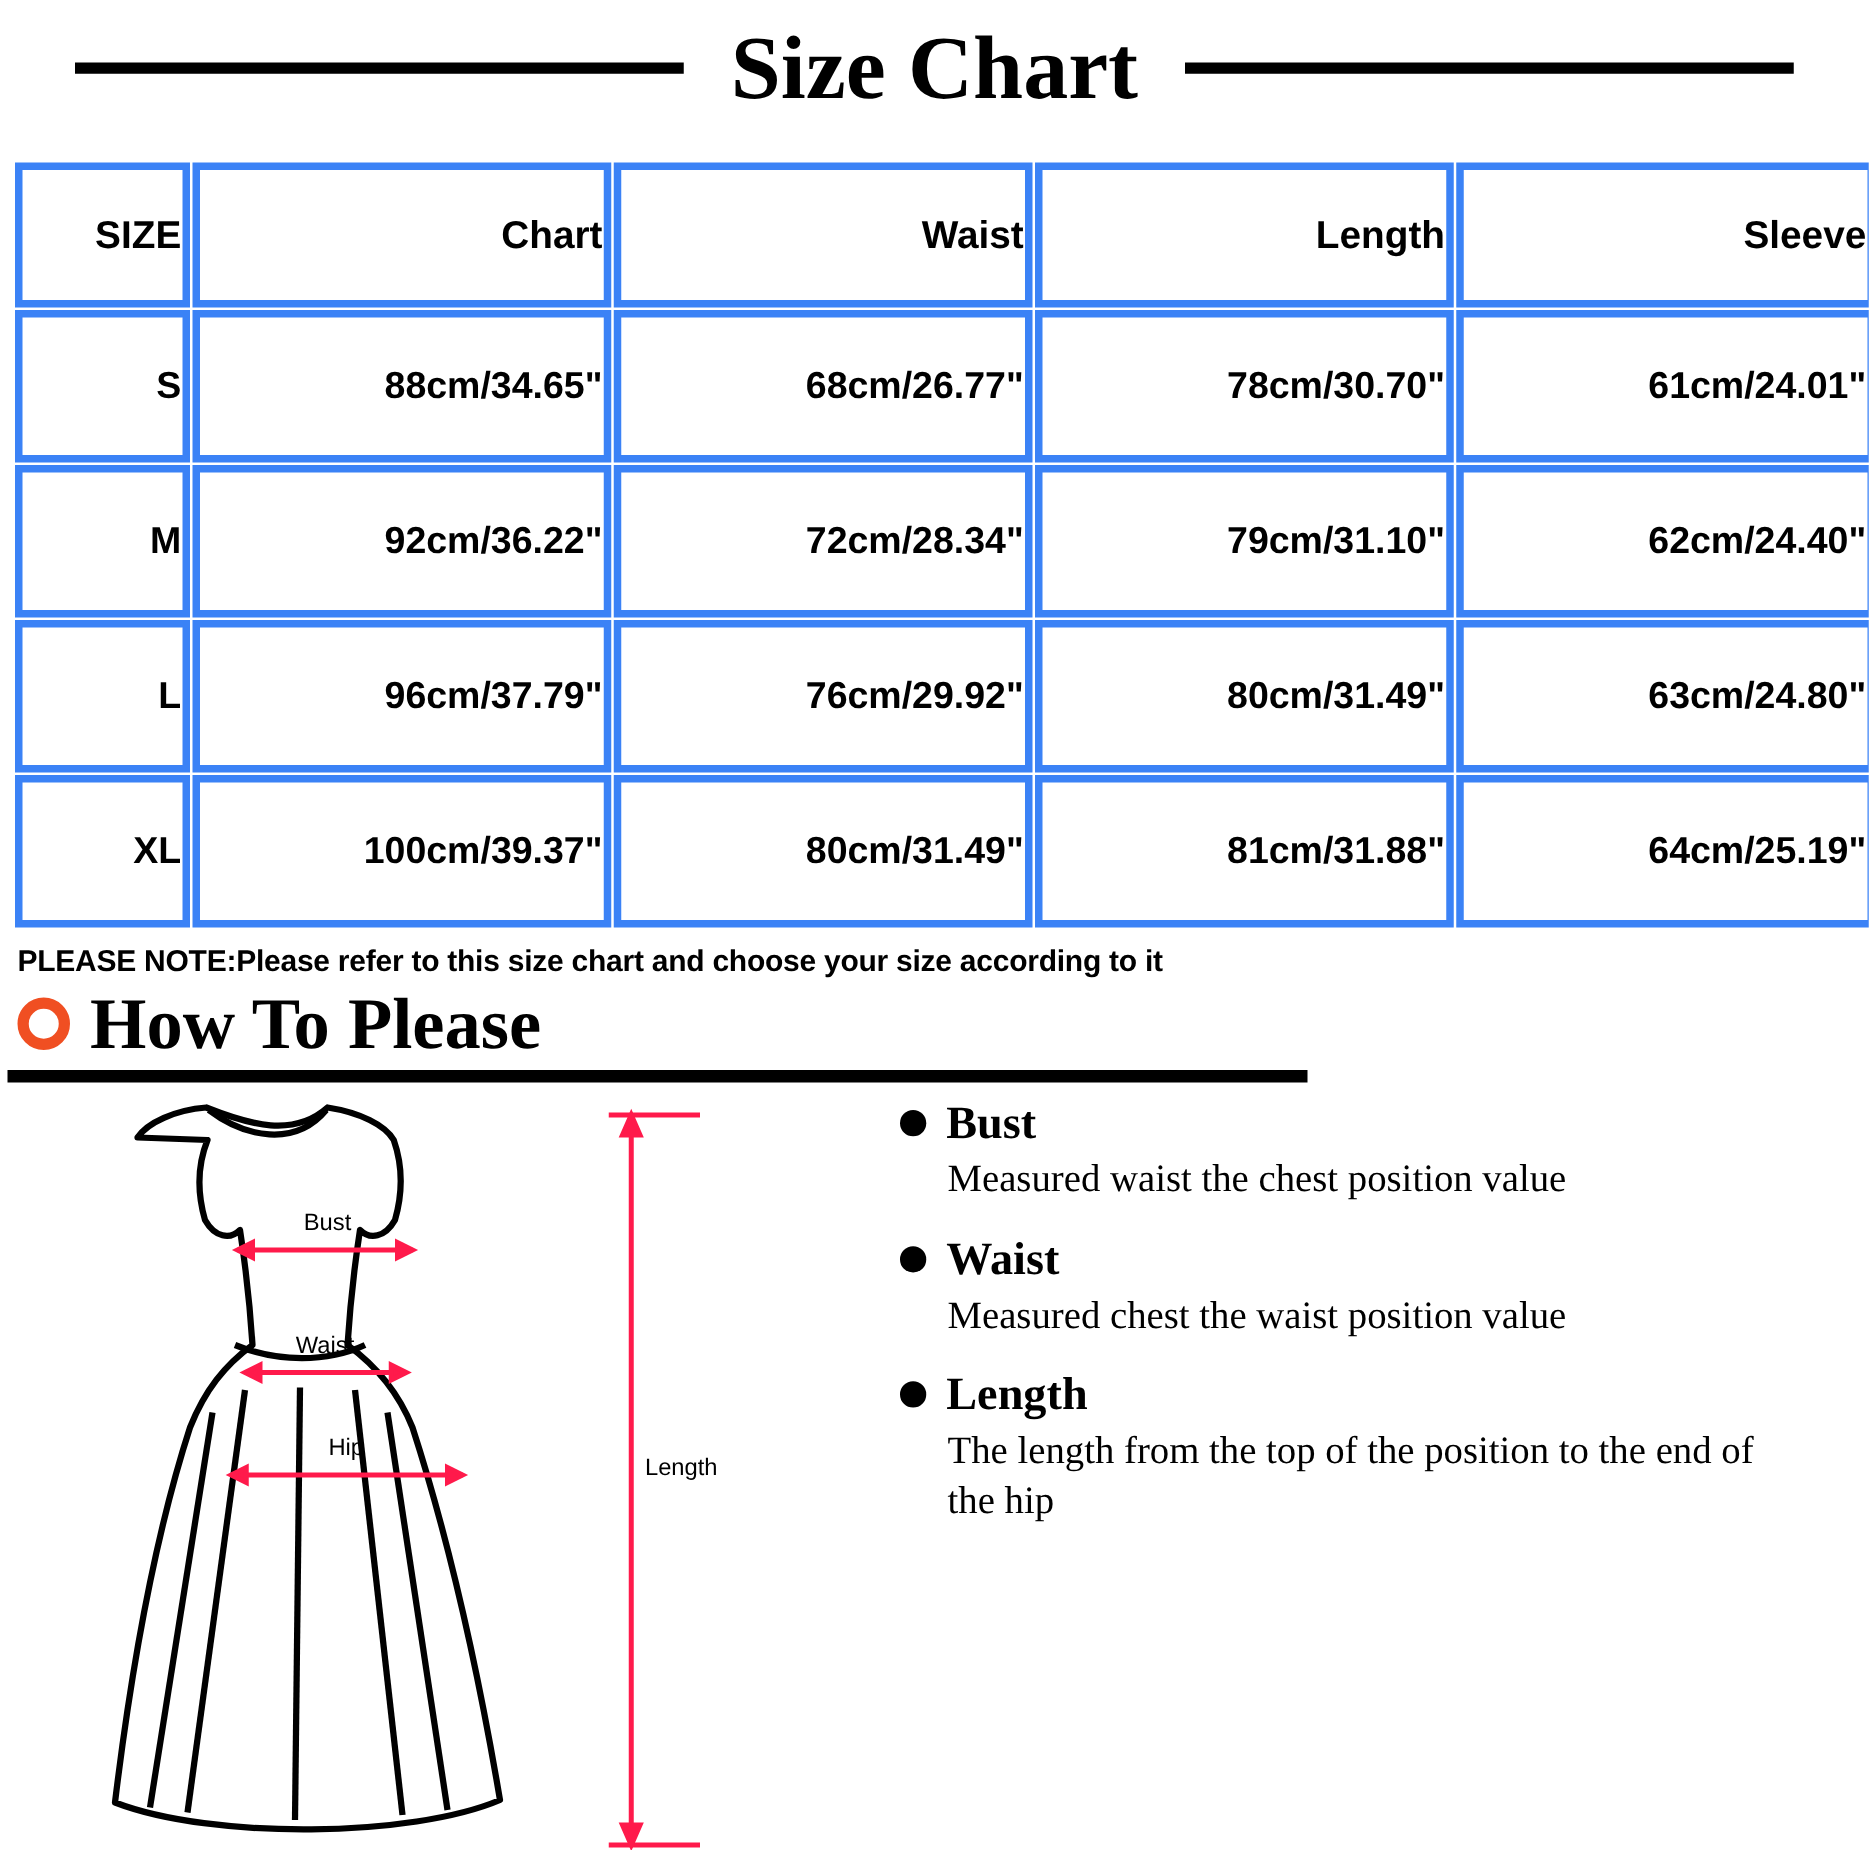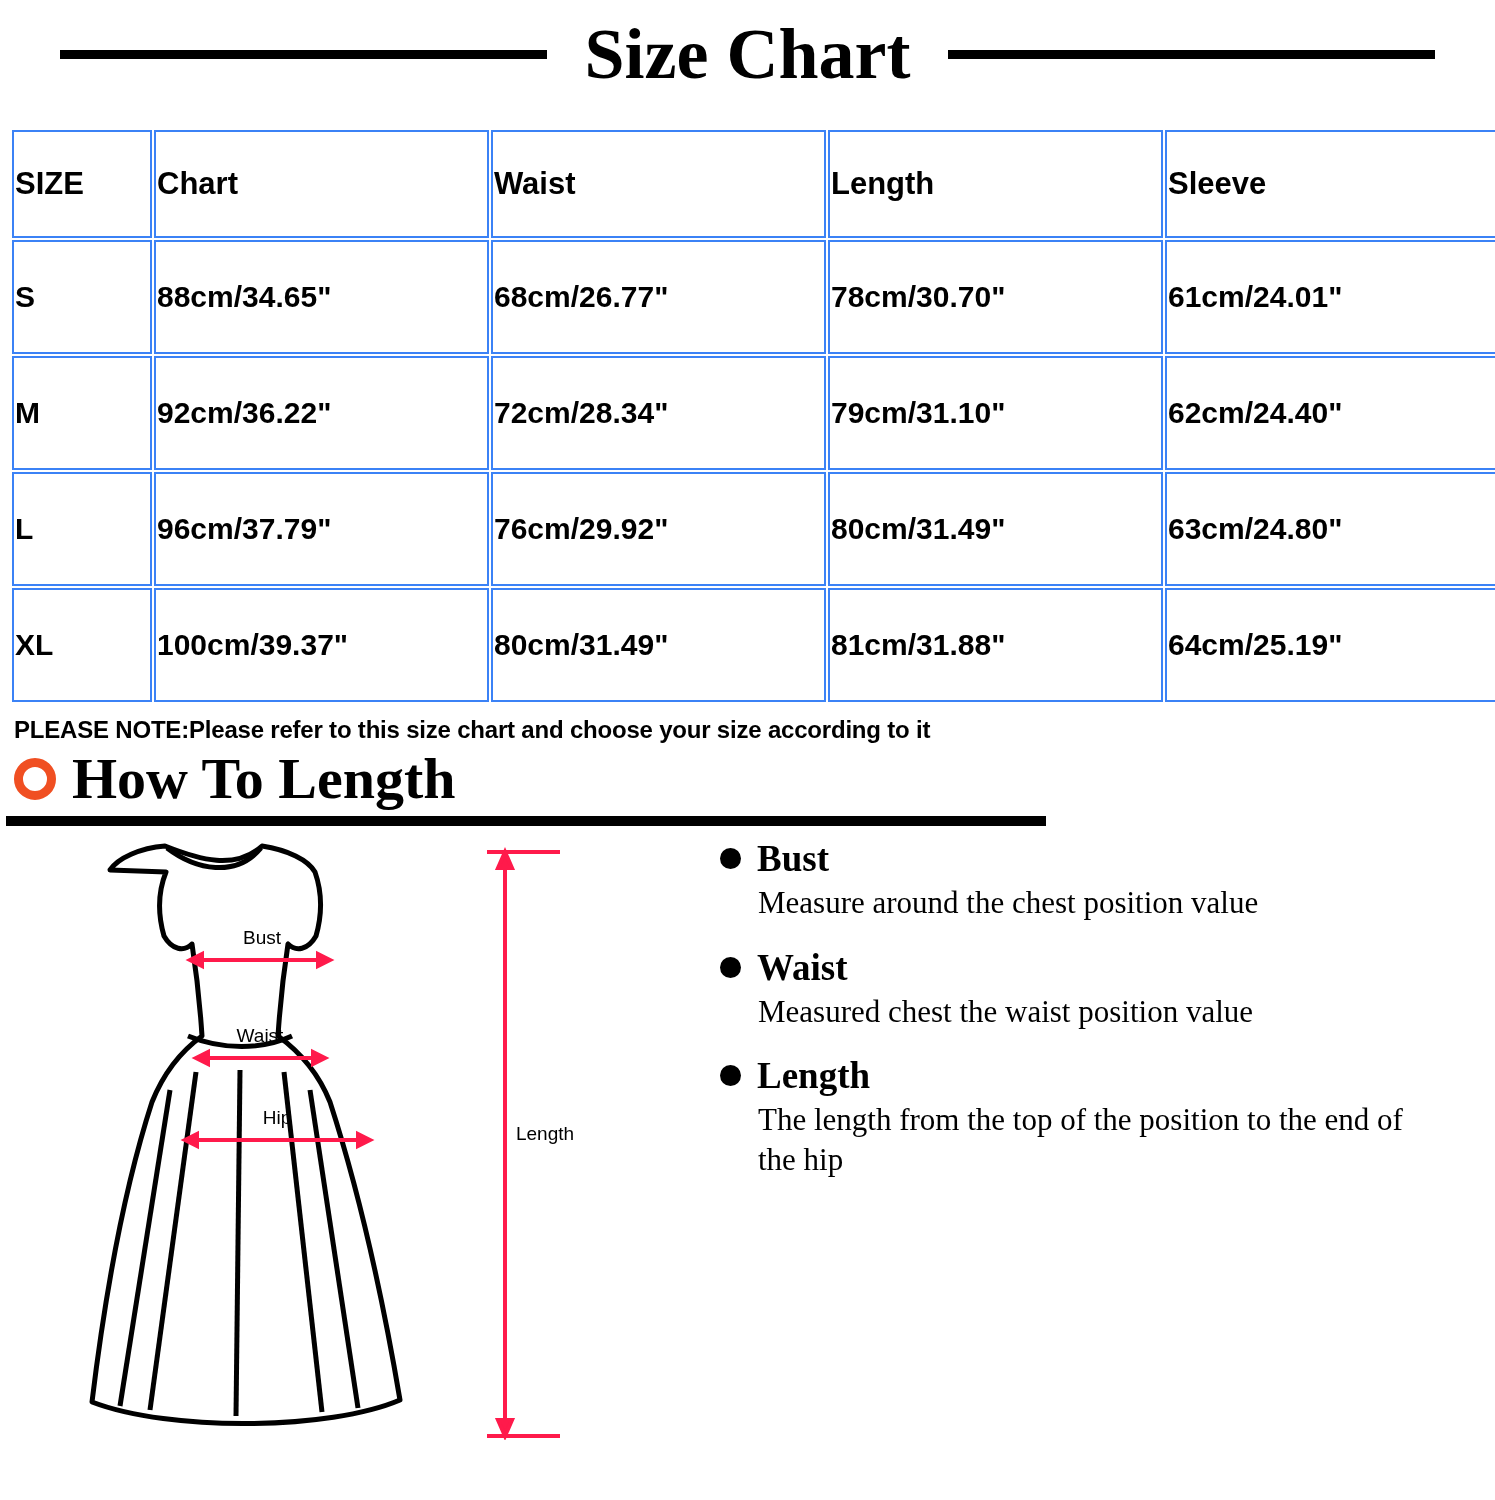--- a/index.html
+++ b/index.html
@@ -47,23 +47,23 @@
     padding: 20px 10px 0 10px;
     box-sizing: border-box;
   }
   table.size-chart {
     width: 1474px;
     border-collapse: separate;
     border-spacing: 2px;
     table-layout: fixed;
   }
   table.size-chart td {
-    border: 2px solid #3b82f6;
+    border: 6px solid #3b82f6;
     height: 108px;
-    text-align: left;
+    text-align: right;
     vertical-align: middle;
     font-size: 30px;
     font-weight: bold;
     background: #fff;
   }
   table.size-chart tr.header-row td {
     height: 102px;
     font-size: 31px;
   }
   .col-size { width: 140px; }
@@ -207,21 +207,21 @@
         <td>64cm/25.19"</td>
       </tr>
     </tbody>
   </table>
 </div>
 
 <div class="note">PLEASE NOTE:Please refer to this size chart and choose your size according to it</div>
 
 <div class="htm-row">
   <div class="htm-bullet"></div>
-  <div class="htm-text">How To Length</div>
+  <div class="htm-text">How To Please</div>
 </div>
 <div class="htm-underline"></div>
 
 <div class="lower">
 
   <div class="figure">
     <svg width="700" height="600" viewBox="0 0 700 600">
 
       <g fill="none" stroke="#000" stroke-width="5" stroke-linejoin="round">
 
@@ -277,21 +277,21 @@
       </g>
     </svg>
   </div>
 
   <div class="defs">
     <div class="def-item">
       <div class="def-head">
         <div class="def-dot"></div>
         <div class="def-title">Bust</div>
       </div>
-      <div class="def-body">Measure around the chest position value</div>
+      <div class="def-body">Measured waist the chest position value</div>
     </div>
 
     <div class="def-item">
       <div class="def-head">
         <div class="def-dot"></div>
         <div class="def-title">Waist</div>
       </div>
       <div class="def-body">Measured chest the waist position value</div>
     </div>
 

